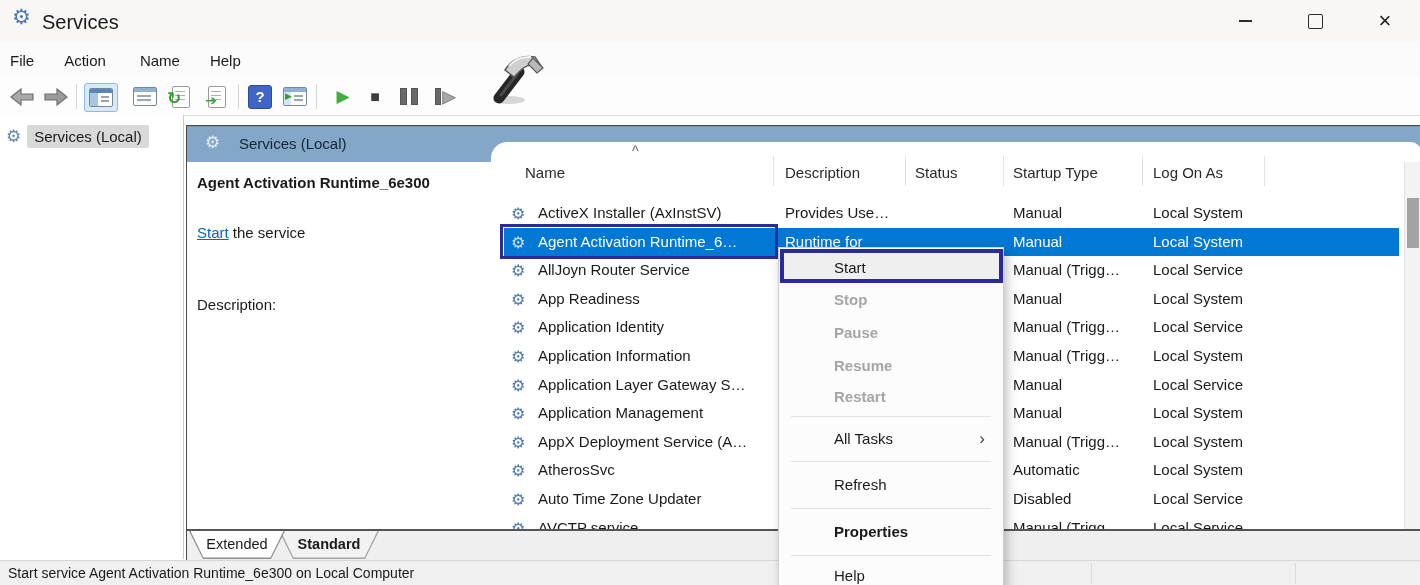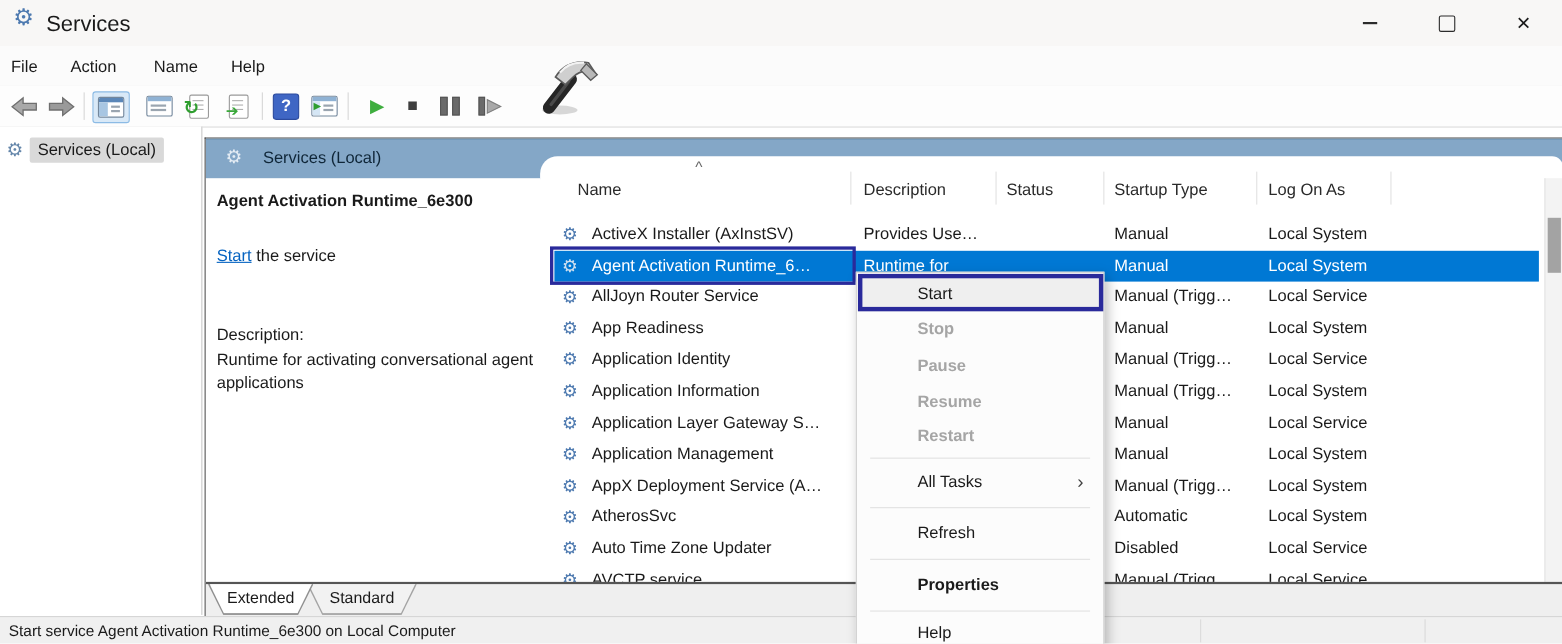--- a/index.html
+++ b/index.html
@@ -81,21 +81,21 @@
   .row.selected .c-icon{color:#cfe0f0;}
   .vscroll{position:absolute;left:913px;top:20px;width:16px;height:368px;background:#f3f3f3;border-left:1px solid #e3e3e3;}
   .vthumb{position:absolute;left:2px;top:36px;width:12px;height:50px;background:#a3a3a3;}
 
   .tabs-strip{position:absolute;left:0;top:403px;width:1234px;height:32px;background:#efefef;border-top:2px solid #555;}
   .tab{position:absolute;top:0;height:28px;clip-path:polygon(0 0,100% 0,calc(100% - 14px) 100%,14px 100%);}
   .tab-inner{position:absolute;left:1.5px;right:1.5px;top:0;bottom:1.5px;clip-path:polygon(0 0,100% 0,calc(100% - 13px) 100%,13px 100%);
              display:flex;align-items:center;justify-content:center;font-size:14.5px;}
   .tab-extended{left:2px;width:96px;background:#8f8f8f;z-index:2;}
   .tab-extended .tab-inner{background:#fff;}
-  .tab-standard{left:92px;width:100px;background:#a3a3a3;z-index:1;}
+  .tab-standard{left:92px;width:100px;background:#a3a3a3;z-index:1;font-weight:bold;}
   .tab-standard .tab-inner{background:#f2f2f2;}
 
   
   .statusbar{left:0;top:560px;width:1420px;height:25px;background:#f0f0f0;border-top:1px solid #d6d6d6;}
   .status-text{position:absolute;left:8px;top:4px;font-size:14px;}
   .sb-sep{position:absolute;top:2px;width:1px;height:21px;background:#dadada;}
 
   
   .ctx-menu{left:778px;top:247px;width:226px;height:345px;background:#fcfcfc;border:1px solid #cfcfcf;
             box-shadow:3px 4px 10px rgba(0,0,0,0.25);z-index:50;padding-top:5px;box-sizing:border-box;}
@@ -222,21 +222,20 @@
 <div class="abs main-pane">
   <div class="blue-header">
     <span class="bh-gear">⚙</span>
     <span class="bh-label">Services (Local)</span>
   </div>
 
   <div class="detail-pane">
     <div class="detail-title">Agent Activation Runtime_6e300</div>
     <div class="start-line"><span class="start-link">Start</span><span> the service</span></div>
     <div class="desc-label">Description:</div>
-    <div class="desc-text">Runtime for activating conversational agent applications</div>
   </div>
 
   <div class="list-panel">
     <span class="sort-glyph">^</span>
     <span class="col-head" style="left:22px;margin-left:12px;">Name</span>
     <span class="col-head" style="left:294px;">Description</span>
     <span class="col-head" style="left:424px;">Status</span>
     <span class="col-head" style="left:522px;">Startup Type</span>
     <span class="col-head" style="left:662px;">Log On As</span>
     <div class="head-sep" style="left:282px;"></div>

